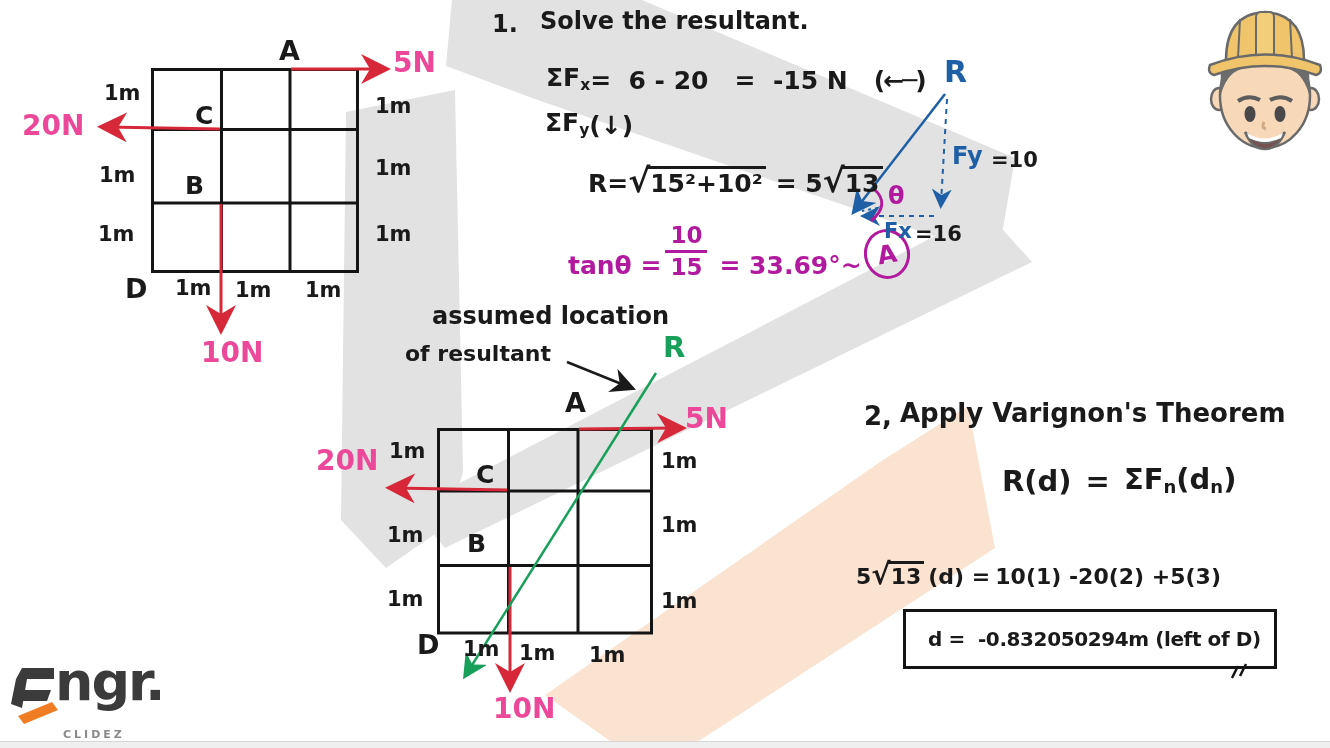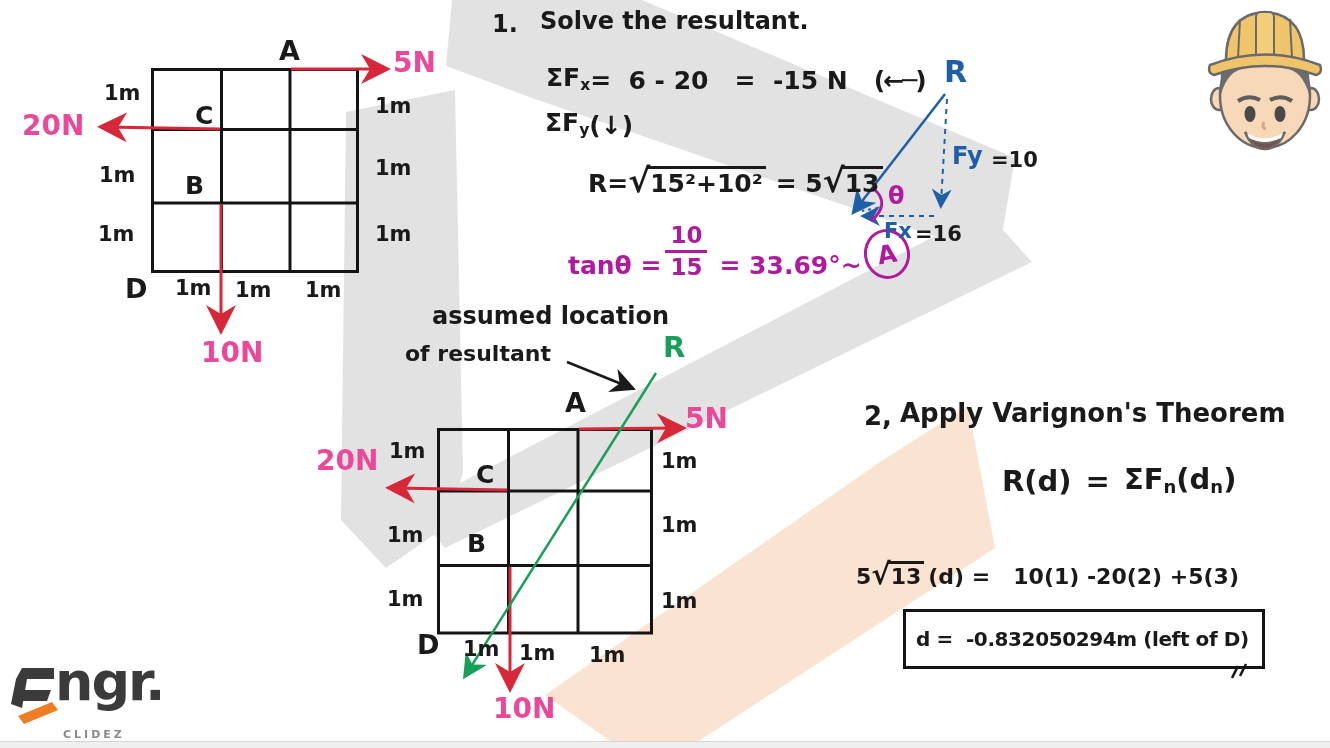--- a/index.html
+++ b/index.html
@@ -14,21 +14,21 @@
   .row{display:flex;align-items:flex-end}
   sub{font-size:0.62em;vertical-align:-0.25em}
   .rootch{font-size:1.32em;margin-right:-3px;line-height:1}
   .rad{border-top:3px solid currentColor;padding:1px 3px 0 3px}
   .frac{display:inline-flex;flex-direction:column;align-items:center;line-height:1;font-size:0.92em;margin:0 4px}
   .frac .num{border-bottom:3px solid currentColor;padding:0 5px 3px}
   .frac .den{padding-top:3px}
   .circleA{display:inline-flex;align-items:center;justify-content:center;width:40px;height:44px;
            border:3.5px solid #b11a9e;border-radius:50%;transform:rotate(-10deg);font-size:25px;margin-left:2px}
   .resultbox{position:absolute;left:903px;top:609px;width:346px;height:54px;border:3.5px solid #141414;
-             display:flex;align-items:center;padding-left:10px;background:transparent}
+             display:flex;align-items:center;padding-left:22px;background:transparent}
   .resultbox span{font-size:20px;letter-spacing:-0.4px;white-space:pre;font-weight:bold;color:#1a1a1a}
   .logoname{position:absolute;left:55px;top:650px;font-size:54px;font-weight:bold;color:#3b3b3b;letter-spacing:-2px}
   .logotag{position:absolute;left:63px;top:728px;font-size:11px;color:#8a8a8a;letter-spacing:3px;font-weight:bold}
   .bottombar{position:absolute;left:0;bottom:0;width:1330px;height:6px;background:#efefef;border-top:1px solid #d6d6d6}
   svg{position:absolute;left:0;top:0}
 </style>
 </head>
 <body>
 
 <svg width="1330" height="748" viewBox="0 0 1330 748">
@@ -183,21 +183,21 @@
   <span style="margin:0 14px">=</span>
   <span><span>ΣF</span><sub>n</sub></span>
   <span><span>(d</span><sub>n</sub><span>)</span></span>
 </div>
 
 <div class="hw row" style="left:856px;top:560px;font-size:22px">
   <span>5</span>
   <span class="rootch">√</span>
   <span class="rad">13</span>
   <span style="margin-left:4px">(d) =</span>
-  <span style="margin-left:23px">10(1) -20(2) +5(3)</span>
+  <span style="margin-left:5px">10(1) -20(2) +5(3)</span>
 </div>
 
 <div class="resultbox">
   <span>d =  -0.832050294m (left of D)</span>
 </div>
 
 <svg width="126" height="152" viewBox="0 0 126 152" style="left:1202px;top:2px;opacity:0.82">
   <g>
     <ellipse cx="17" cy="97" rx="8" ry="11" fill="#f6d0a9" stroke="#4a4a4a" stroke-width="2.5"></ellipse>
     <ellipse cx="109" cy="97" rx="8" ry="11" fill="#f6d0a9" stroke="#4a4a4a" stroke-width="2.5"></ellipse>

